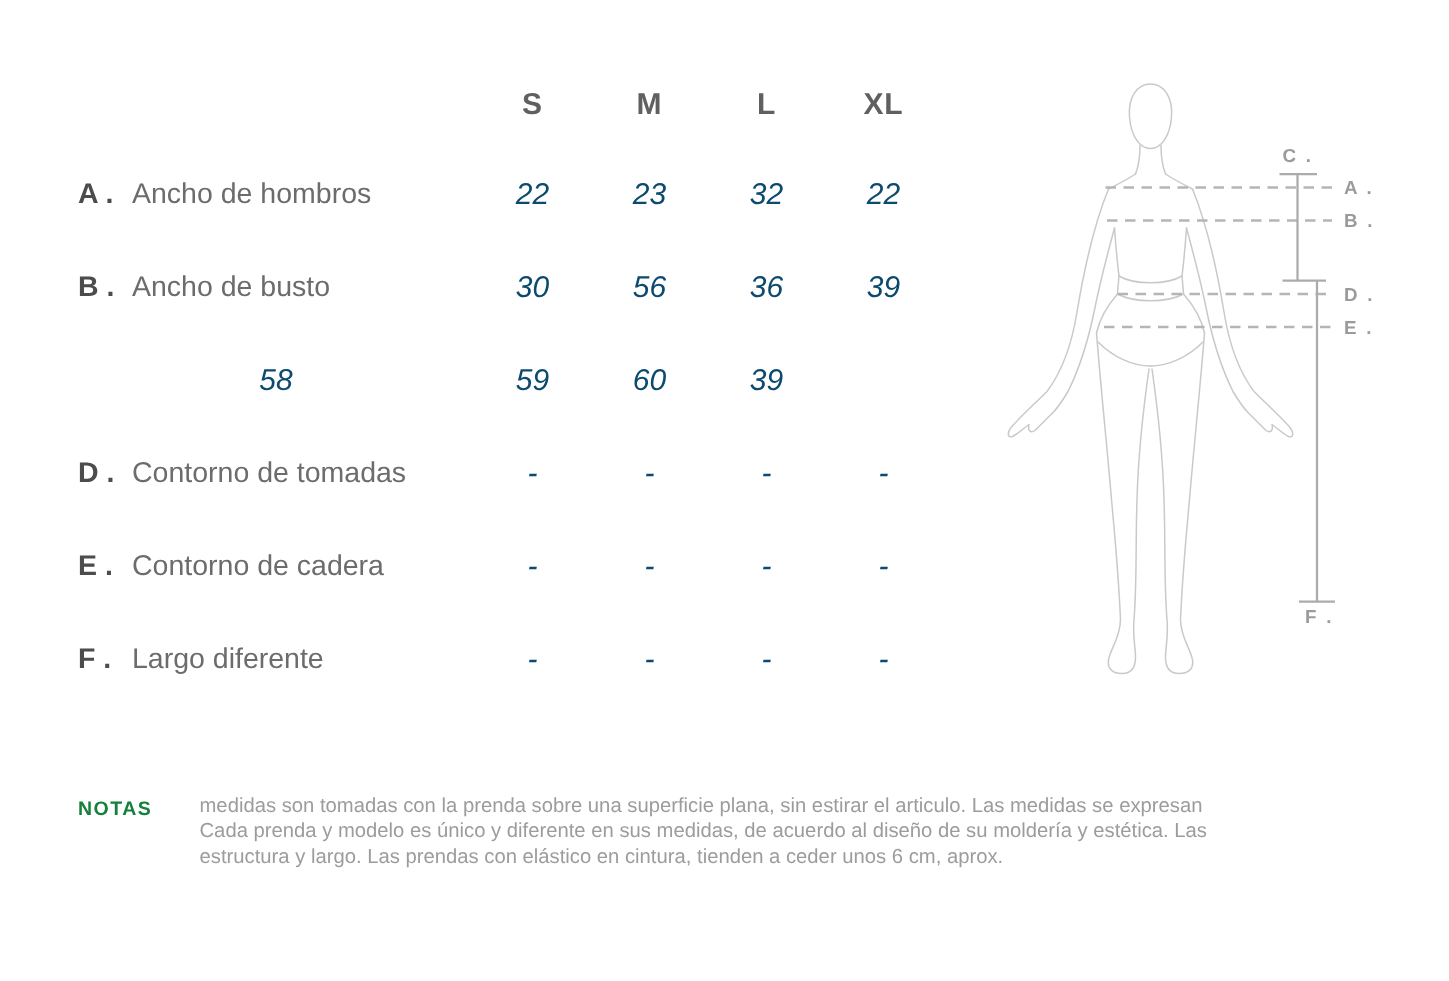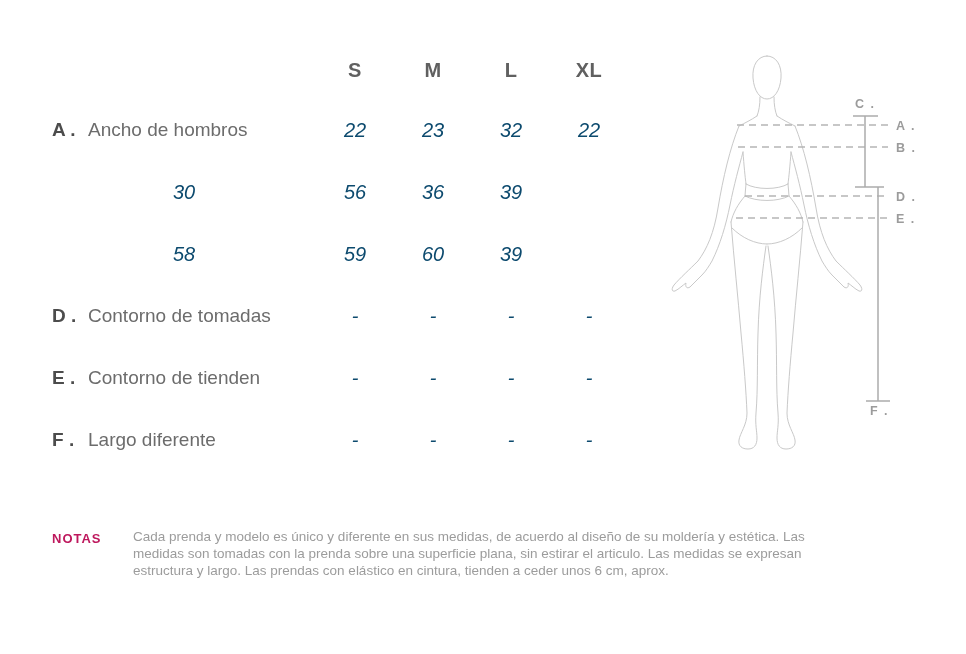--- a/index.html
+++ b/index.html
@@ -50,21 +50,21 @@
   }
 
   
   .notes-heading {
     position: absolute;
     left: 52px;
     top: 531px;
     font-size: 13px;
     font-weight: bold;
     letter-spacing: 1px;
-    color: #be185d;
+    color: #15803d;
   }
   .notes-body {
     position: absolute;
     left: 133px;
     top: 528px;
     width: 790px;
     font-size: 13.5px;
     line-height: 17px;
     color: #9c9c9c;
   }
@@ -87,20 +87,21 @@
 
       <div class="t-row">
         <div class="l-cell"><span class="letter">A .</span><span>Ancho de hombros</span></div>
         <div class="v-cell">22</div>
         <div class="v-cell">23</div>
         <div class="v-cell">32</div>
         <div class="v-cell">22</div>
       </div>
 
       <div class="t-row">
+        <div class="l-cell"><span class="letter">B .</span><span>Ancho de busto</span></div>
         <div class="v-cell">30</div>
         <div class="v-cell">56</div>
         <div class="v-cell">36</div>
         <div class="v-cell">39</div>
       </div>
 
       <div class="t-row">
         <div class="v-cell">58</div>
         <div class="v-cell">59</div>
         <div class="v-cell">60</div>
@@ -109,21 +110,21 @@
 
       <div class="t-row">
         <div class="l-cell"><span class="letter">D .</span><span>Contorno de tomadas</span></div>
         <div class="v-cell">-</div>
         <div class="v-cell">-</div>
         <div class="v-cell">-</div>
         <div class="v-cell">-</div>
       </div>
 
       <div class="t-row">
-        <div class="l-cell"><span class="letter">E .</span><span>Contorno de tienden</span></div>
+        <div class="l-cell"><span class="letter">E .</span><span>Contorno de cadera</span></div>
         <div class="v-cell">-</div>
         <div class="v-cell">-</div>
         <div class="v-cell">-</div>
         <div class="v-cell">-</div>
       </div>
 
       <div class="t-row">
         <div class="l-cell"><span class="letter">F .</span><span>Largo diferente</span></div>
         <div class="v-cell">-</div>
         <div class="v-cell">-</div>
@@ -197,18 +198,18 @@
     <text class="fig-label" x="195" y="63">C .</text>
     <text class="fig-label" x="236" y="84.5">A .</text>
     <text class="fig-label" x="236" y="106.5">B .</text>
     <text class="fig-label" x="236" y="155.5">D .</text>
     <text class="fig-label" x="236" y="177.5">E .</text>
     <text class="fig-label" x="210" y="370">F .</text>
   </svg>
 
   <div class="notes-heading">NOTAS</div>
   <div class="notes-body">
+    <div class="notes-line">medidas son tomadas con la prenda sobre una superficie plana, sin estirar el articulo. Las medidas se expresan</div>
     <div class="notes-line">Cada prenda y modelo es único y diferente en sus medidas, de acuerdo al diseño de su moldería y estética. Las</div>
-    <div class="notes-line">medidas son tomadas con la prenda sobre una superficie plana, sin estirar el articulo. Las medidas se expresan</div>
     <div class="notes-line">estructura y largo. Las prendas con elástico en cintura, tienden a ceder unos 6 cm, aprox.</div>
   </div>
 
 </div>
 
 </body></html>

